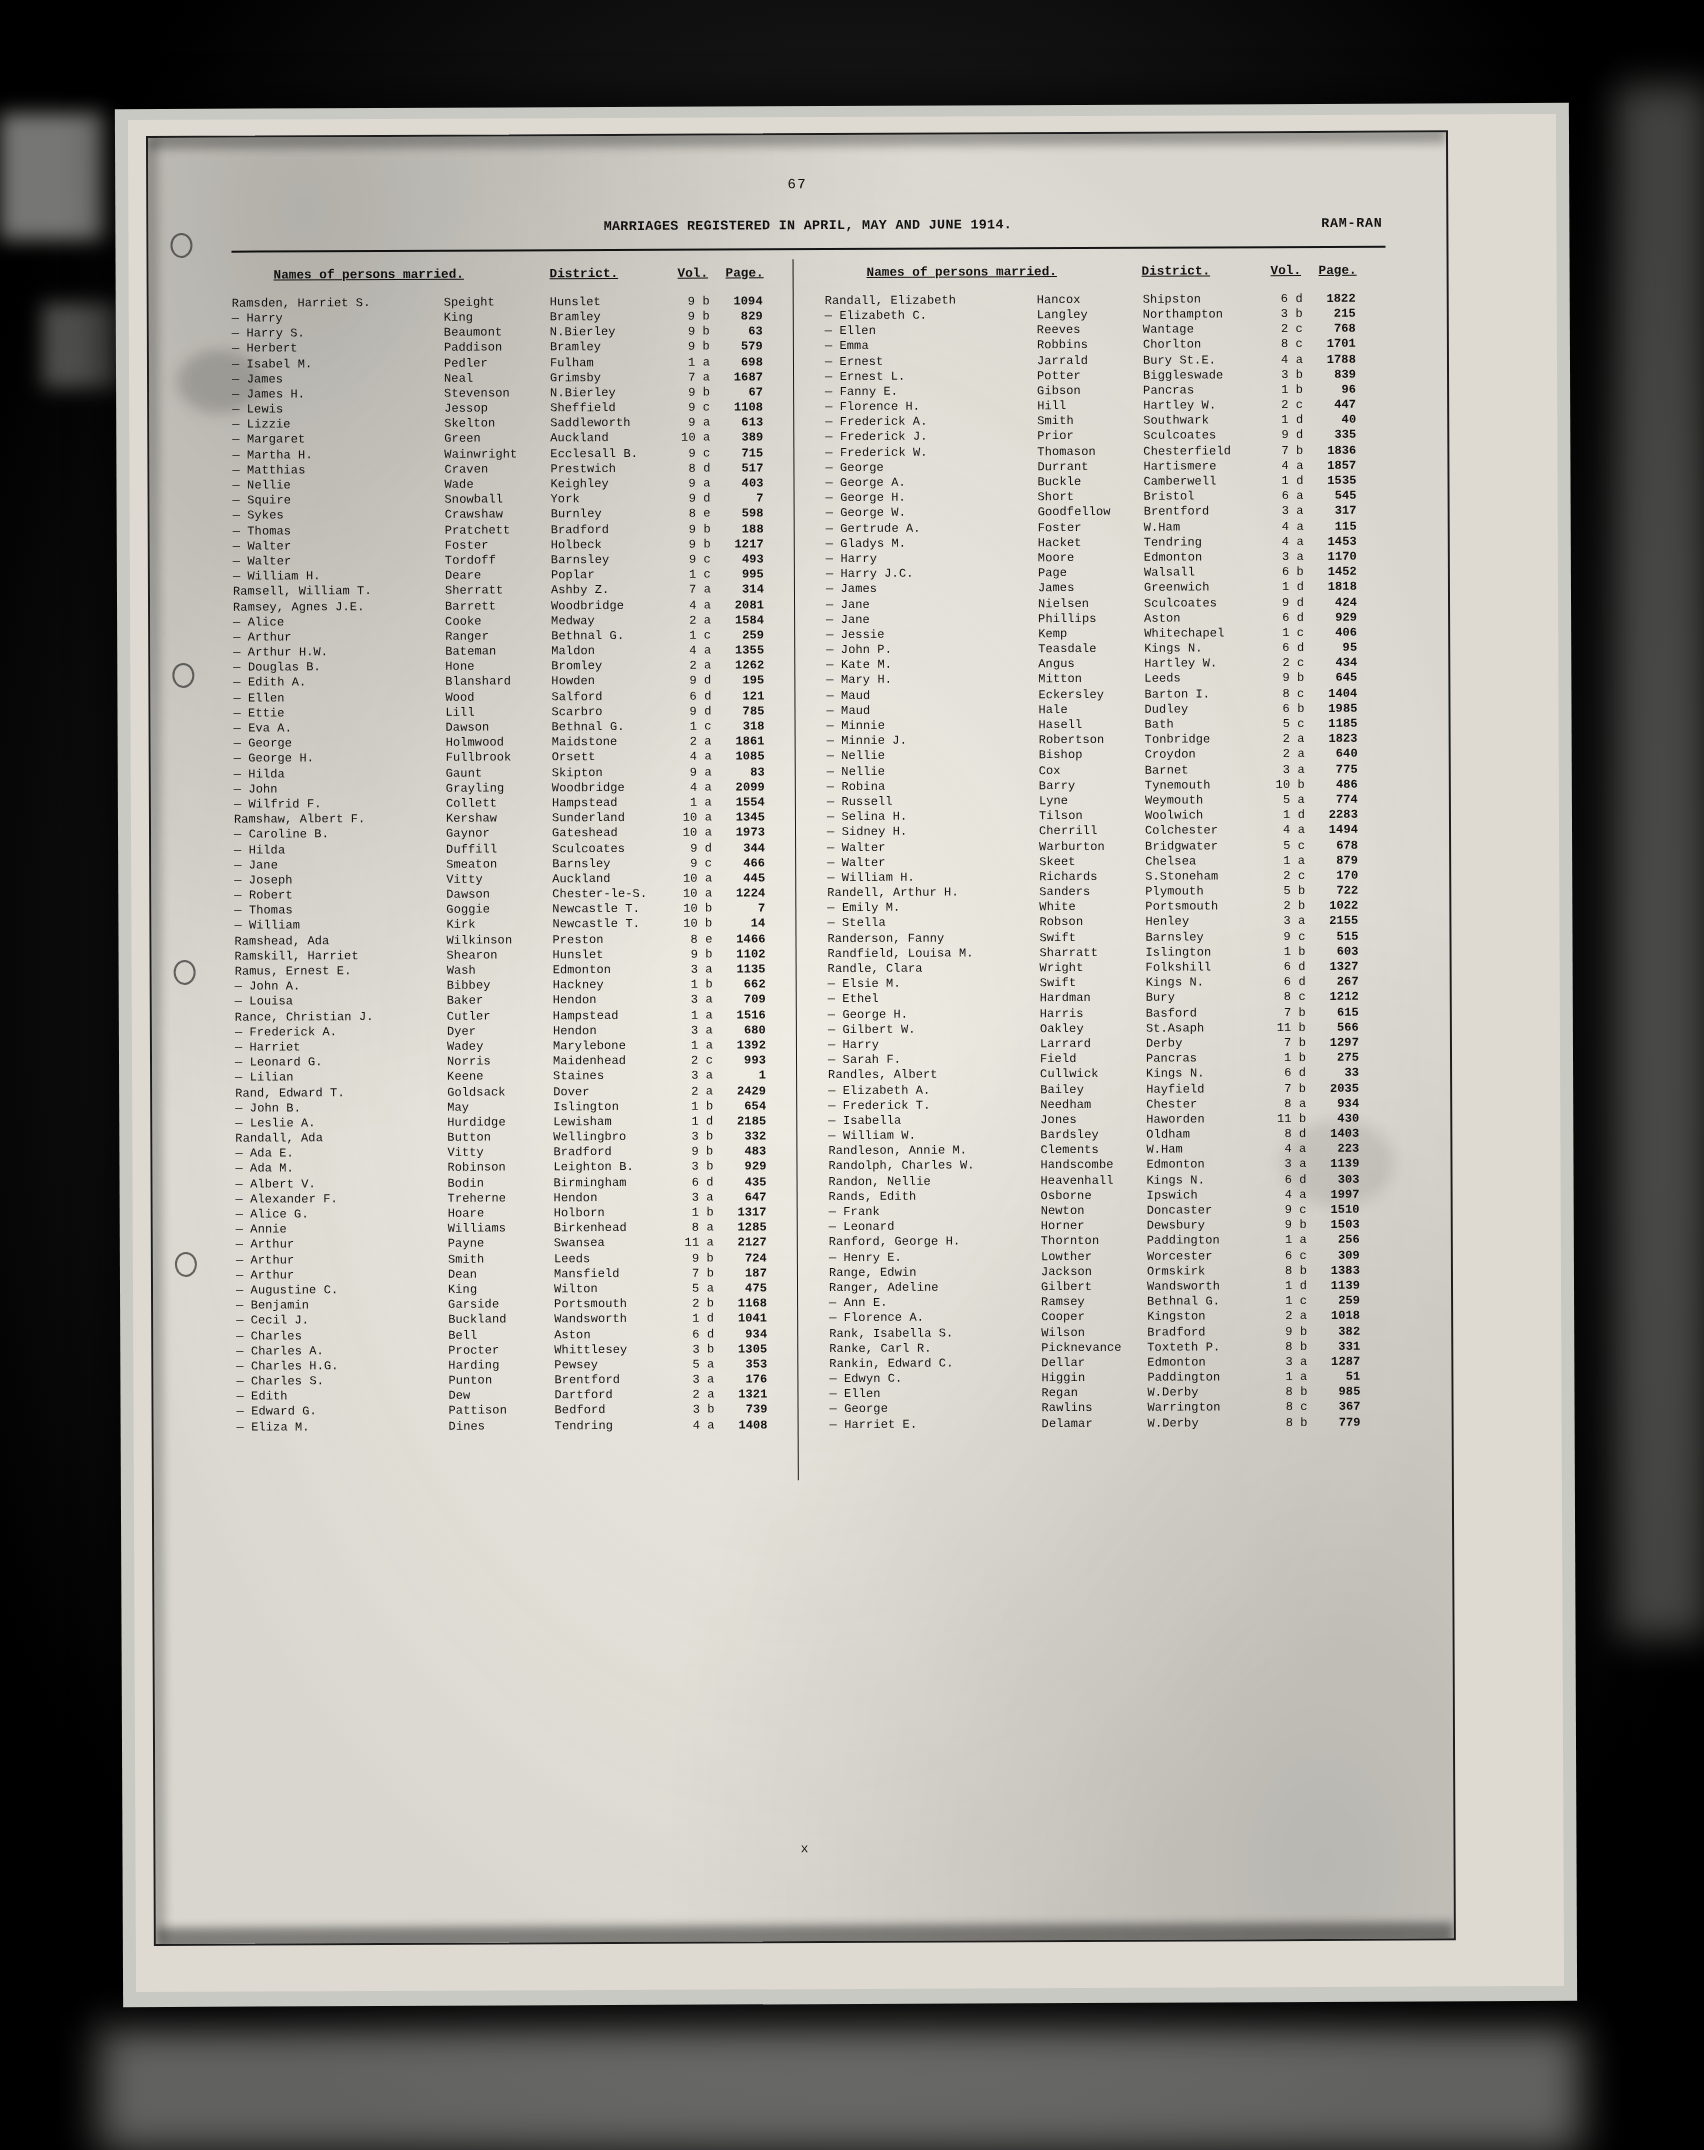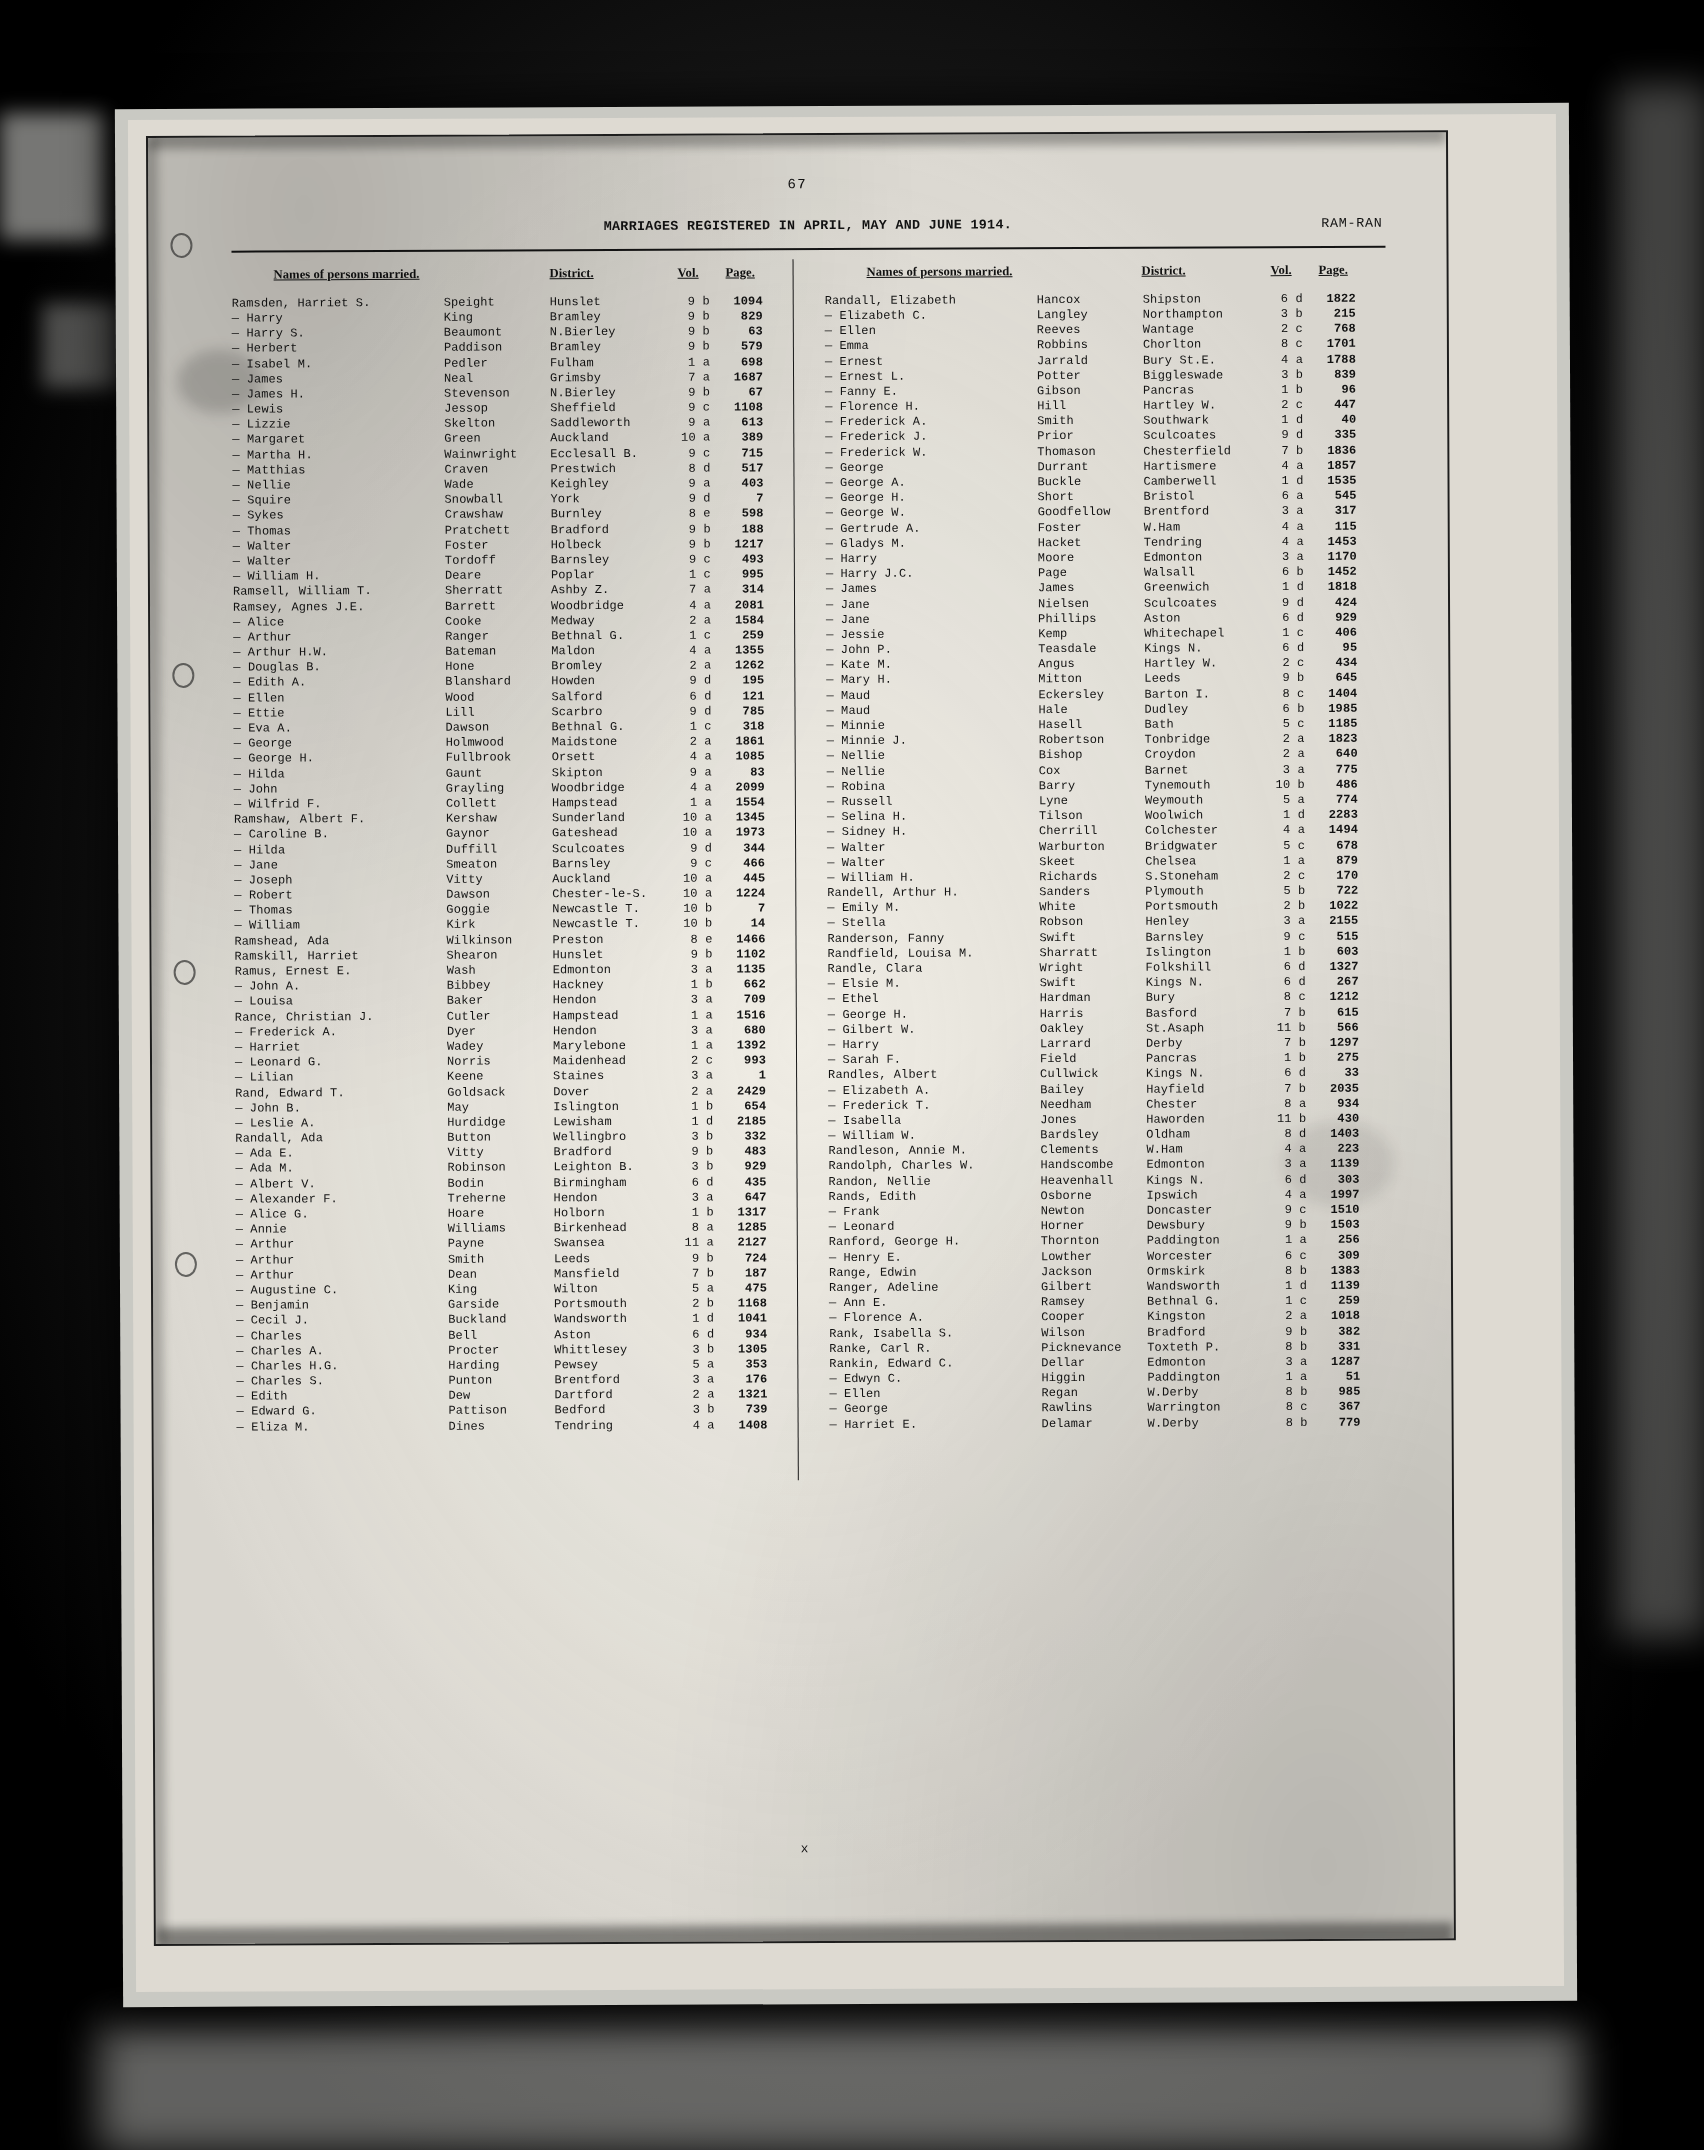--- a/index.html
+++ b/index.html
@@ -127,40 +127,40 @@
   }
   .head-center {
     position: absolute;
     left: 0; right: 0;
     text-align: center;
     font-size: 13.4px;
     font-weight: bold;
     letter-spacing: 0.3px;
   }
   .head-left { visibility: hidden; }
-  .head-right { margin-left: auto; font-size: 13.4px; font-weight: normal; letter-spacing: 0.7px;}
+  .head-right { margin-left: auto; font-size: 13.4px; font-weight: bold; letter-spacing: 0.7px;}
 
   .rule {
     position: absolute;
     left: 83px;
     right: 61px;
     top: 113px;
     border-top: 2.1px solid #161616;
   }
 
   .colhead {
     position: absolute;
     top: 130px;
     left: 83px;
     right: 61px;
     height: 21px;
     font-size: 12.7px;
     font-weight: bold;
   }
-  .colhead span { position: absolute; text-decoration: underline; white-space: nowrap; font-family: Liberation Serif, serif;}
+  .colhead span { position: absolute; text-decoration: underline; white-space: nowrap;}
 
   .divider {
     position: absolute;
     left: 644px;
     top: 124px;
     width: 0;
     height: 1221px;
     border-left: 1.4px solid #1a1a1a;
   }
 

